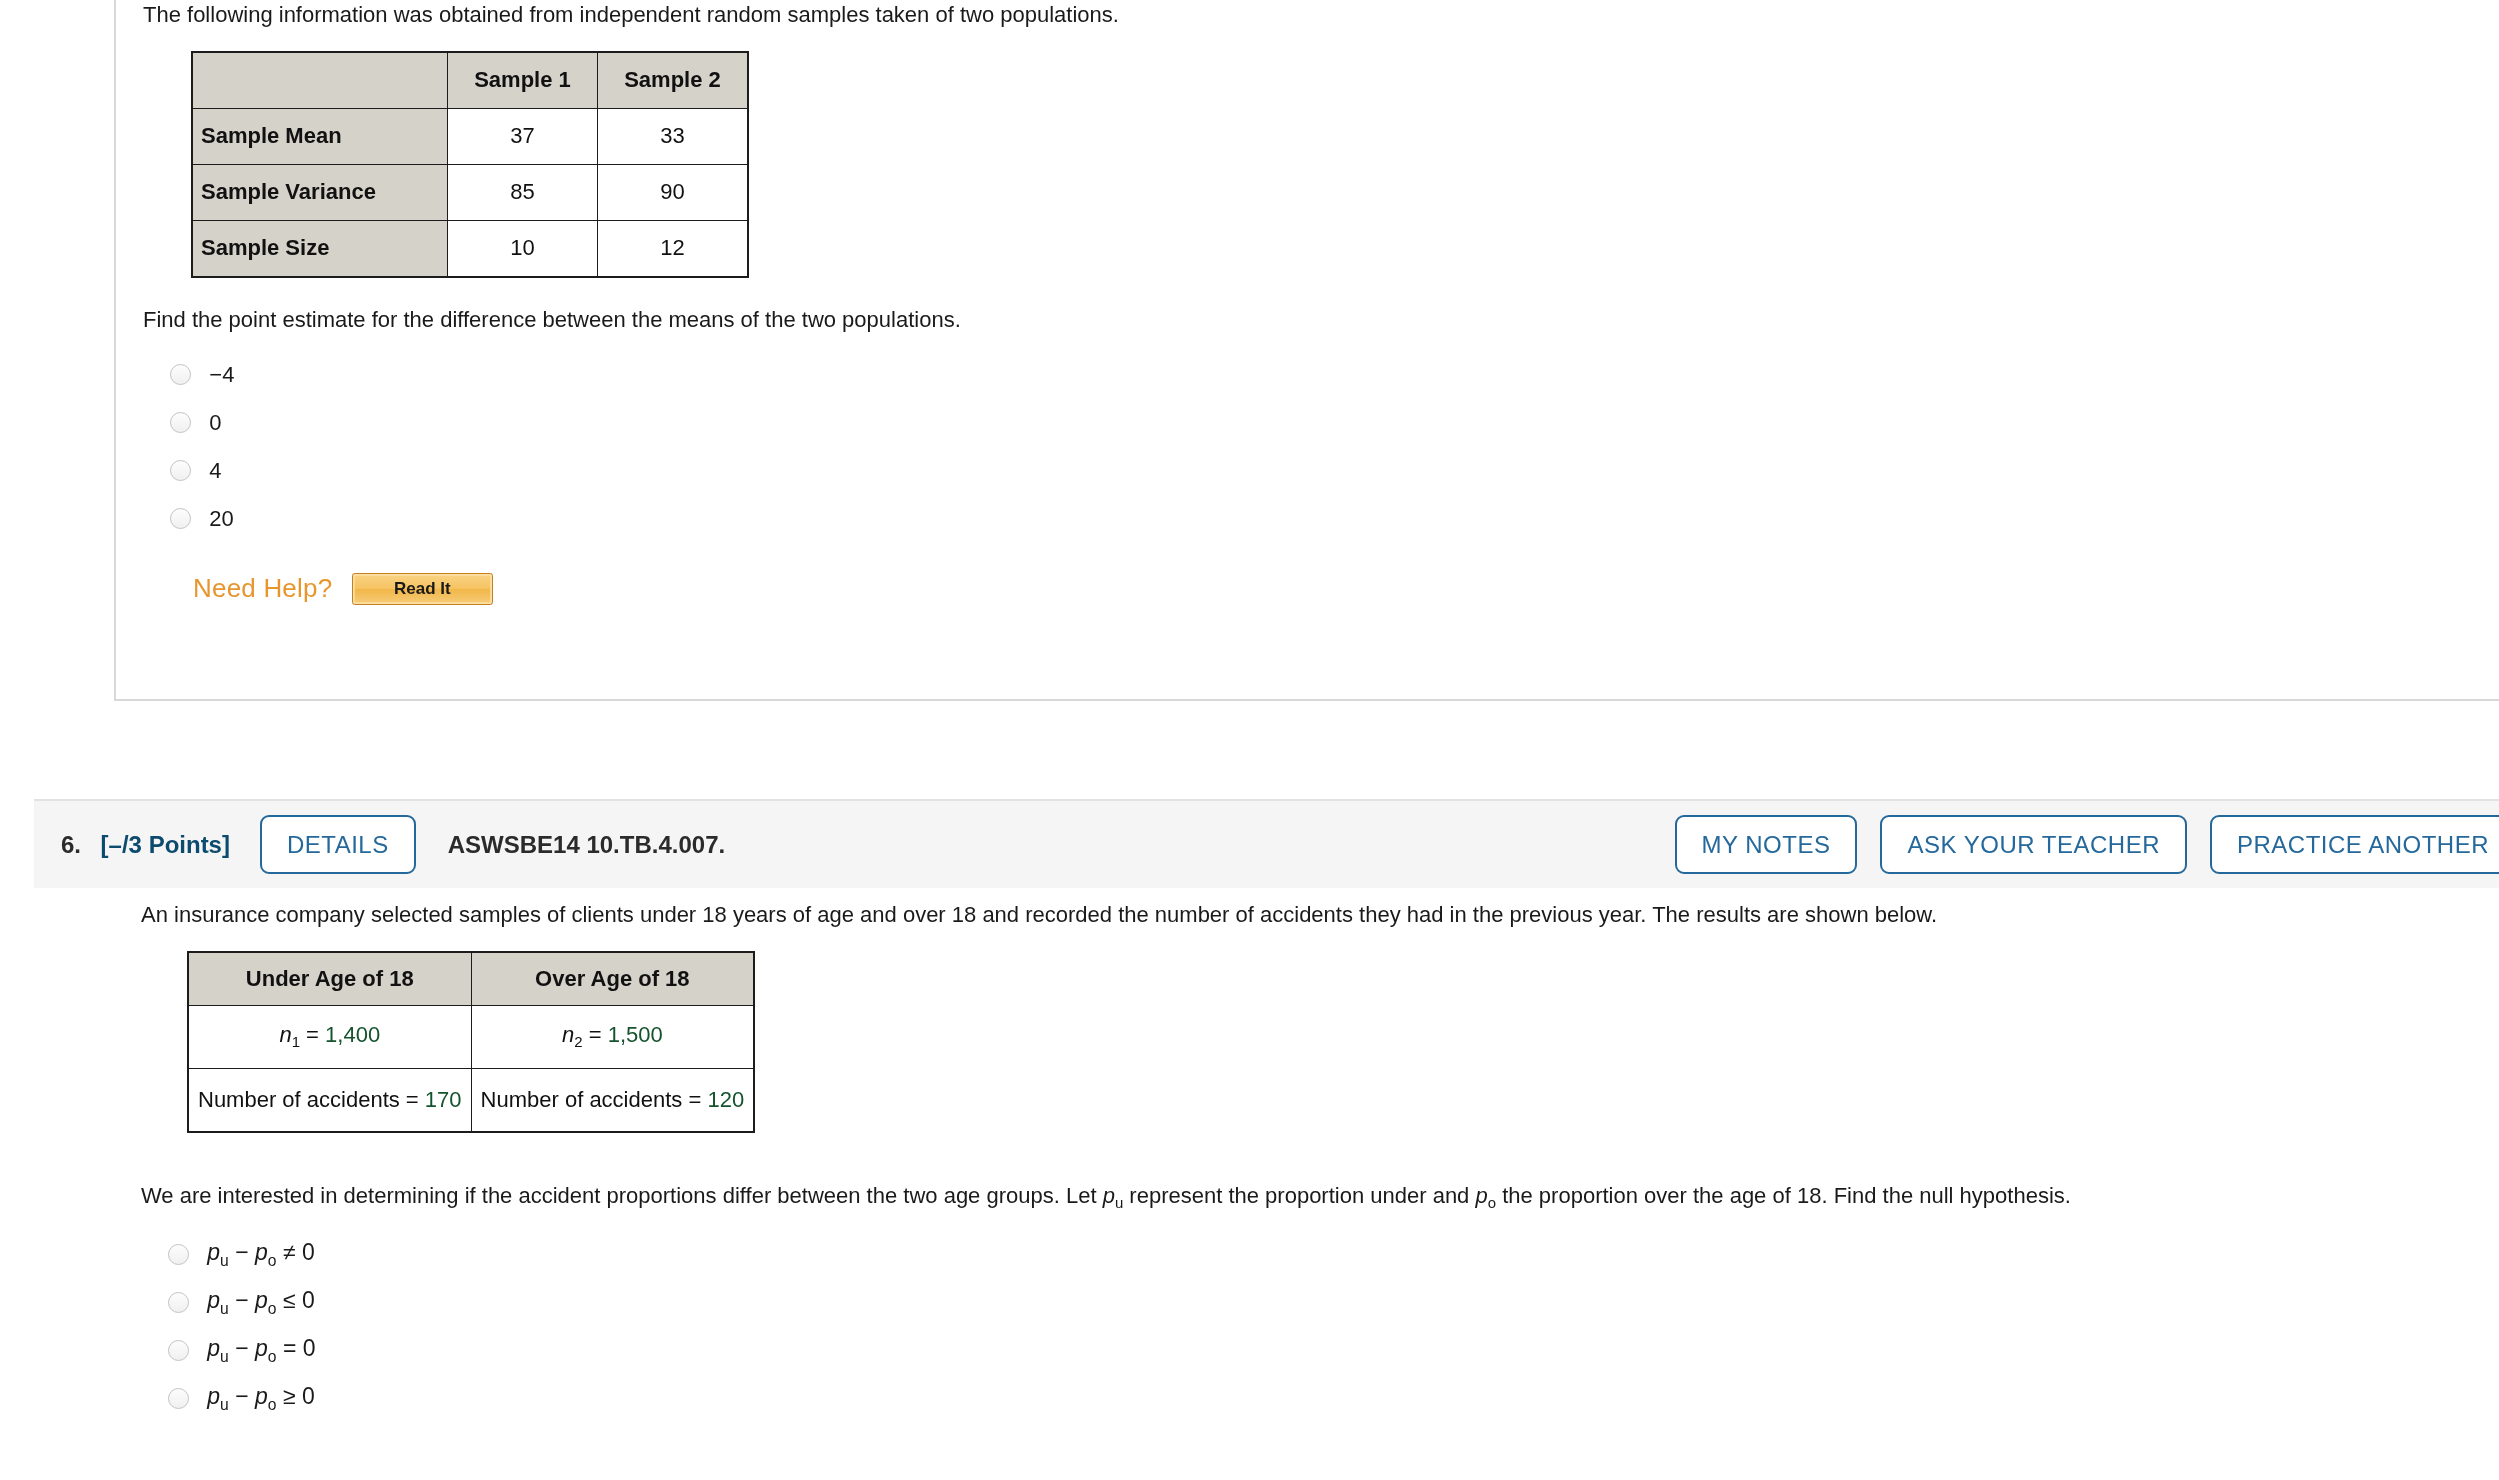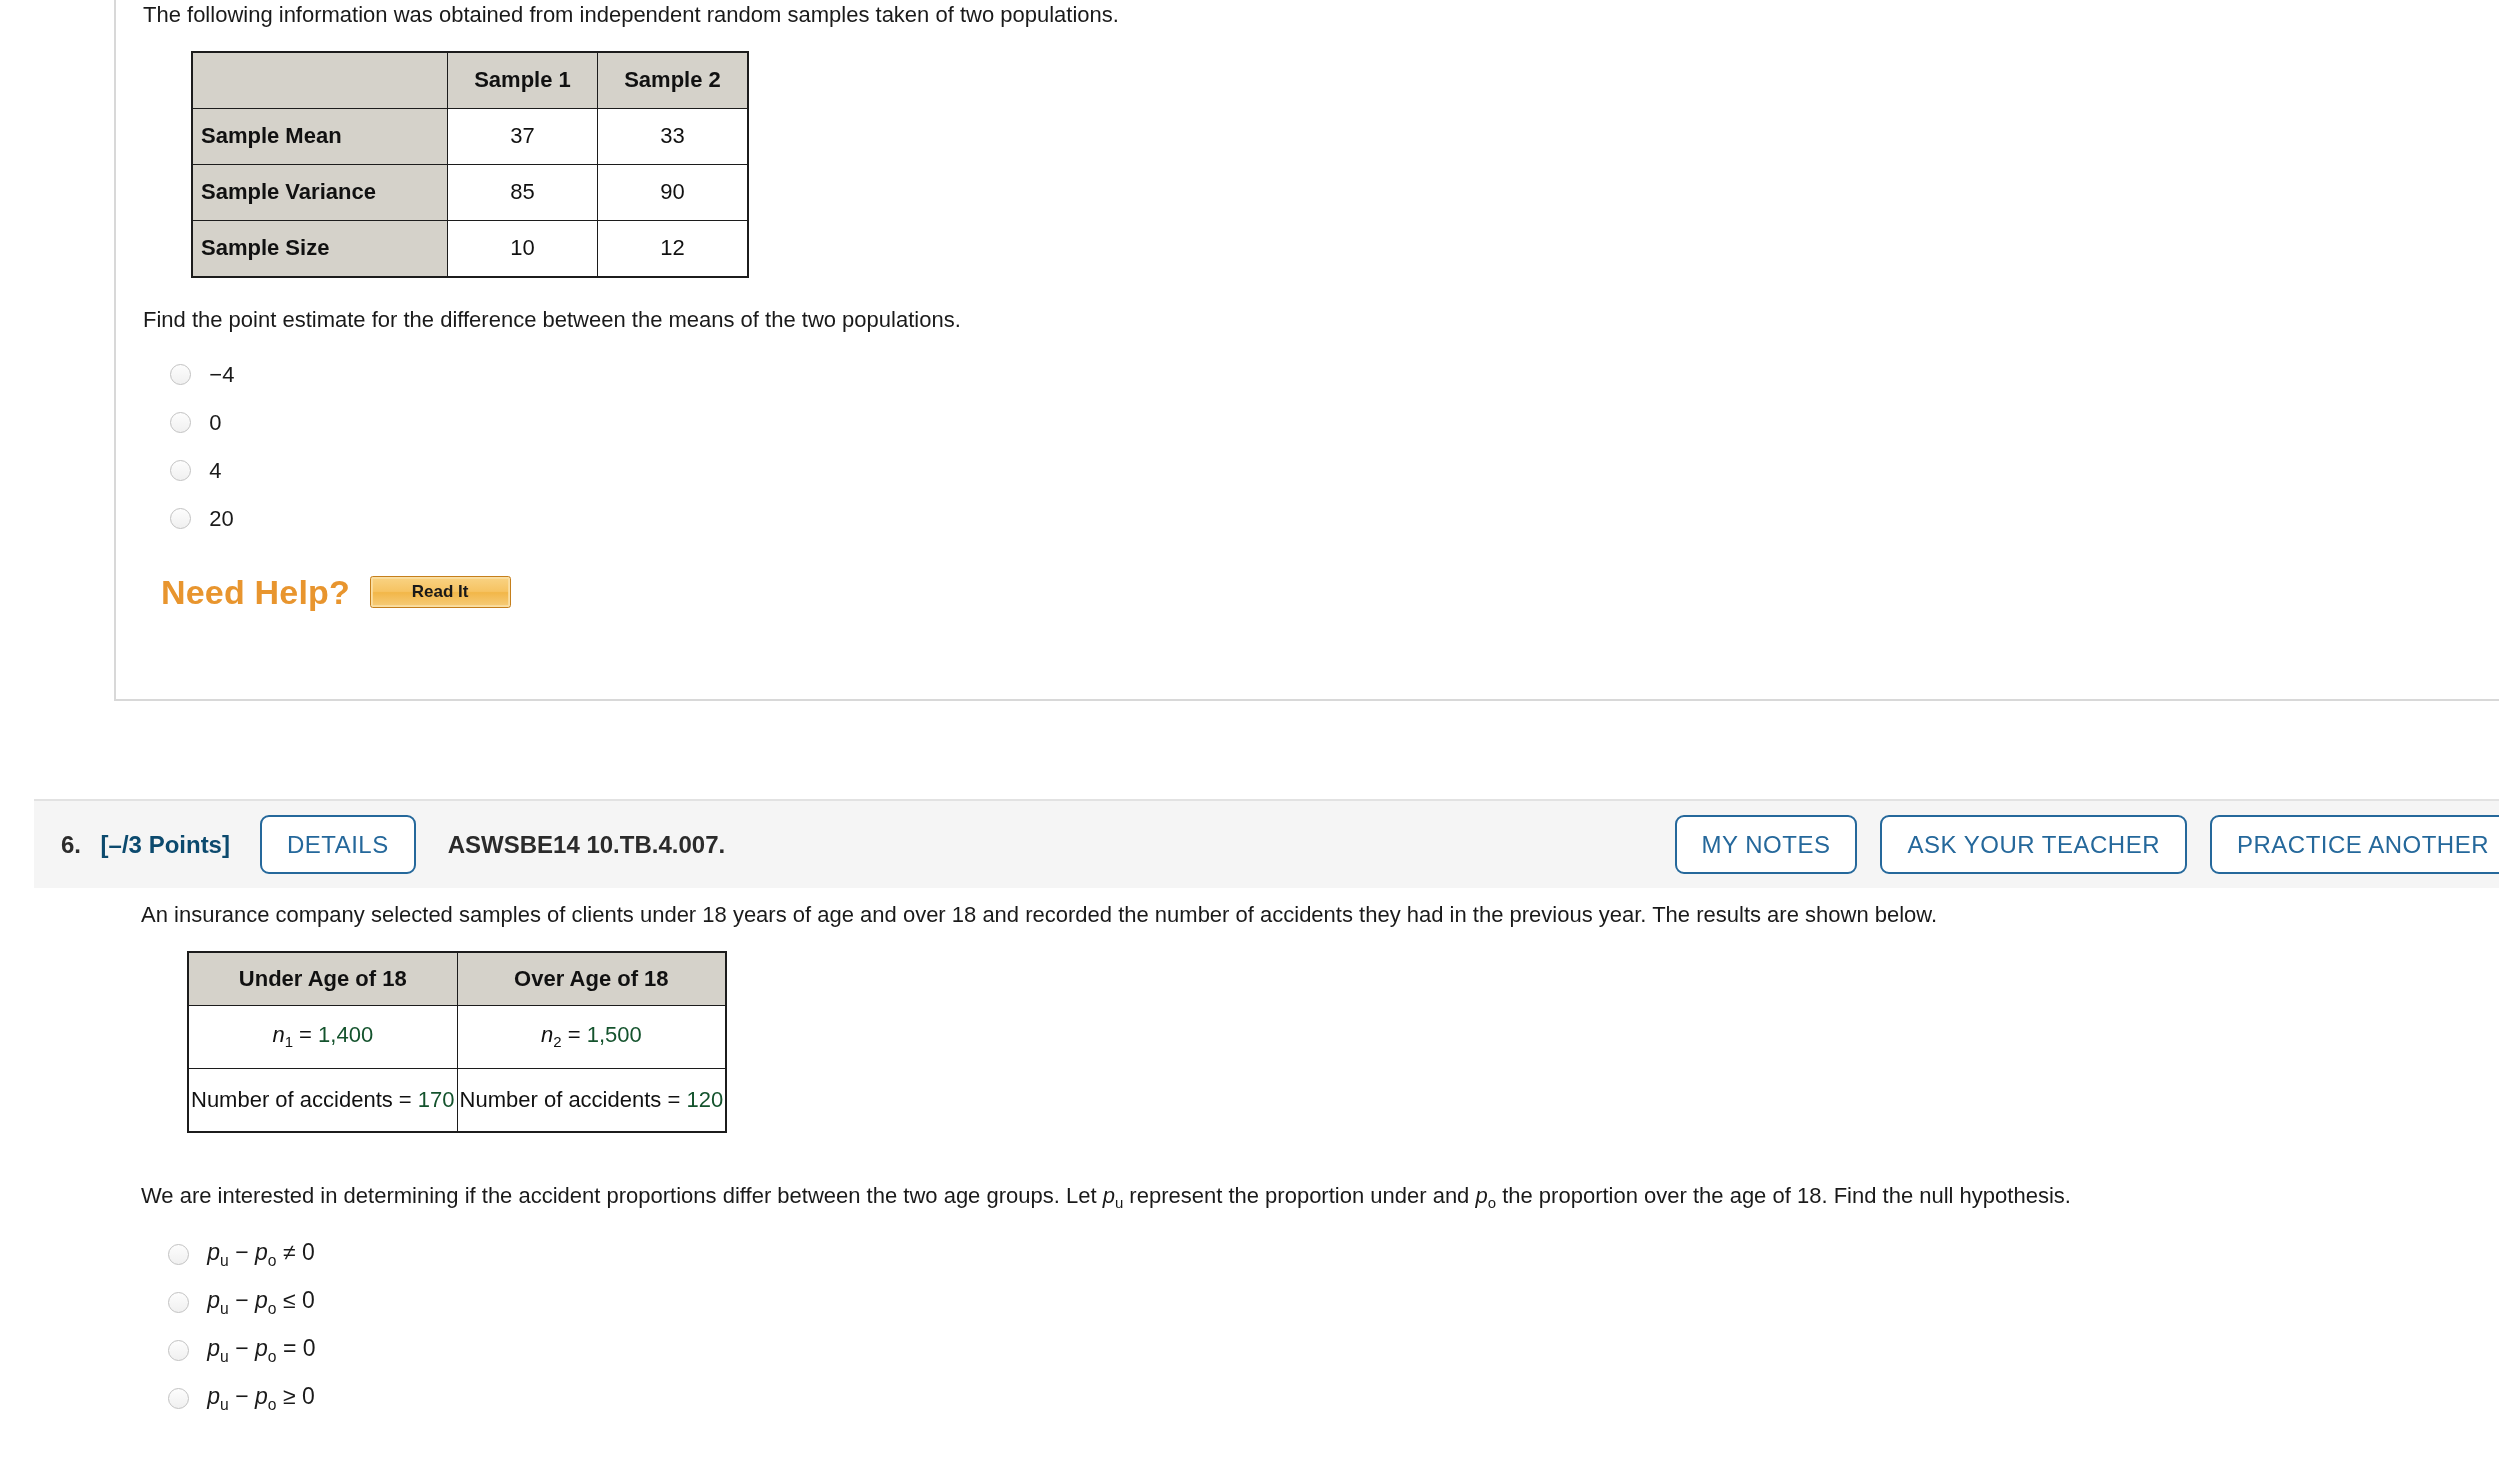--- a/index.html
+++ b/index.html
@@ -85,21 +85,21 @@
     border: 2.7px solid #1c1c1c;
   }
   .stat-table2 td {
     border: 1.8px solid #1c1c1c;
     font-size: 22px;
     height: 62px;
     text-align: center;
     vertical-align: middle;
     background: #ffffff;
     color: #111111;
-    padding: 0 2px;
+    padding: 0 9px;
   }
   .stat-table2 td.hdr2 {
     background: #d5d2ca;
     font-weight: bold;
     height: 52px;
   }
   .ital { font-style: italic; }
   sub { font-size: 0.68em; }
 
   
@@ -132,25 +132,26 @@
   }
 
   
   .need-help-row {
     display: flex;
     align-items: center;
     margin-top: 30px;
     padding-left: 18px;
   }
   .need-help-label {
-    font-size: 34px;
-    font-weight: bold;
+    font-size: 26px;
+    font-weight: normal;
     color: #e8952e;
     letter-spacing: 0.2px;
     margin-right: 19.6px;
+    margin-left: 32px;
   }
   .read-it-btn {
     display: inline-flex;
     align-items: center;
     justify-content: center;
     width: 141px;
     height: 32px;
     border: 1.8px solid #c57f1c;
     border-radius: 2.7px;
     background: linear-gradient(to bottom, #f9d384 0%, #f6c362 48%, #f2b749 52%, #f6cc7a 100%);

